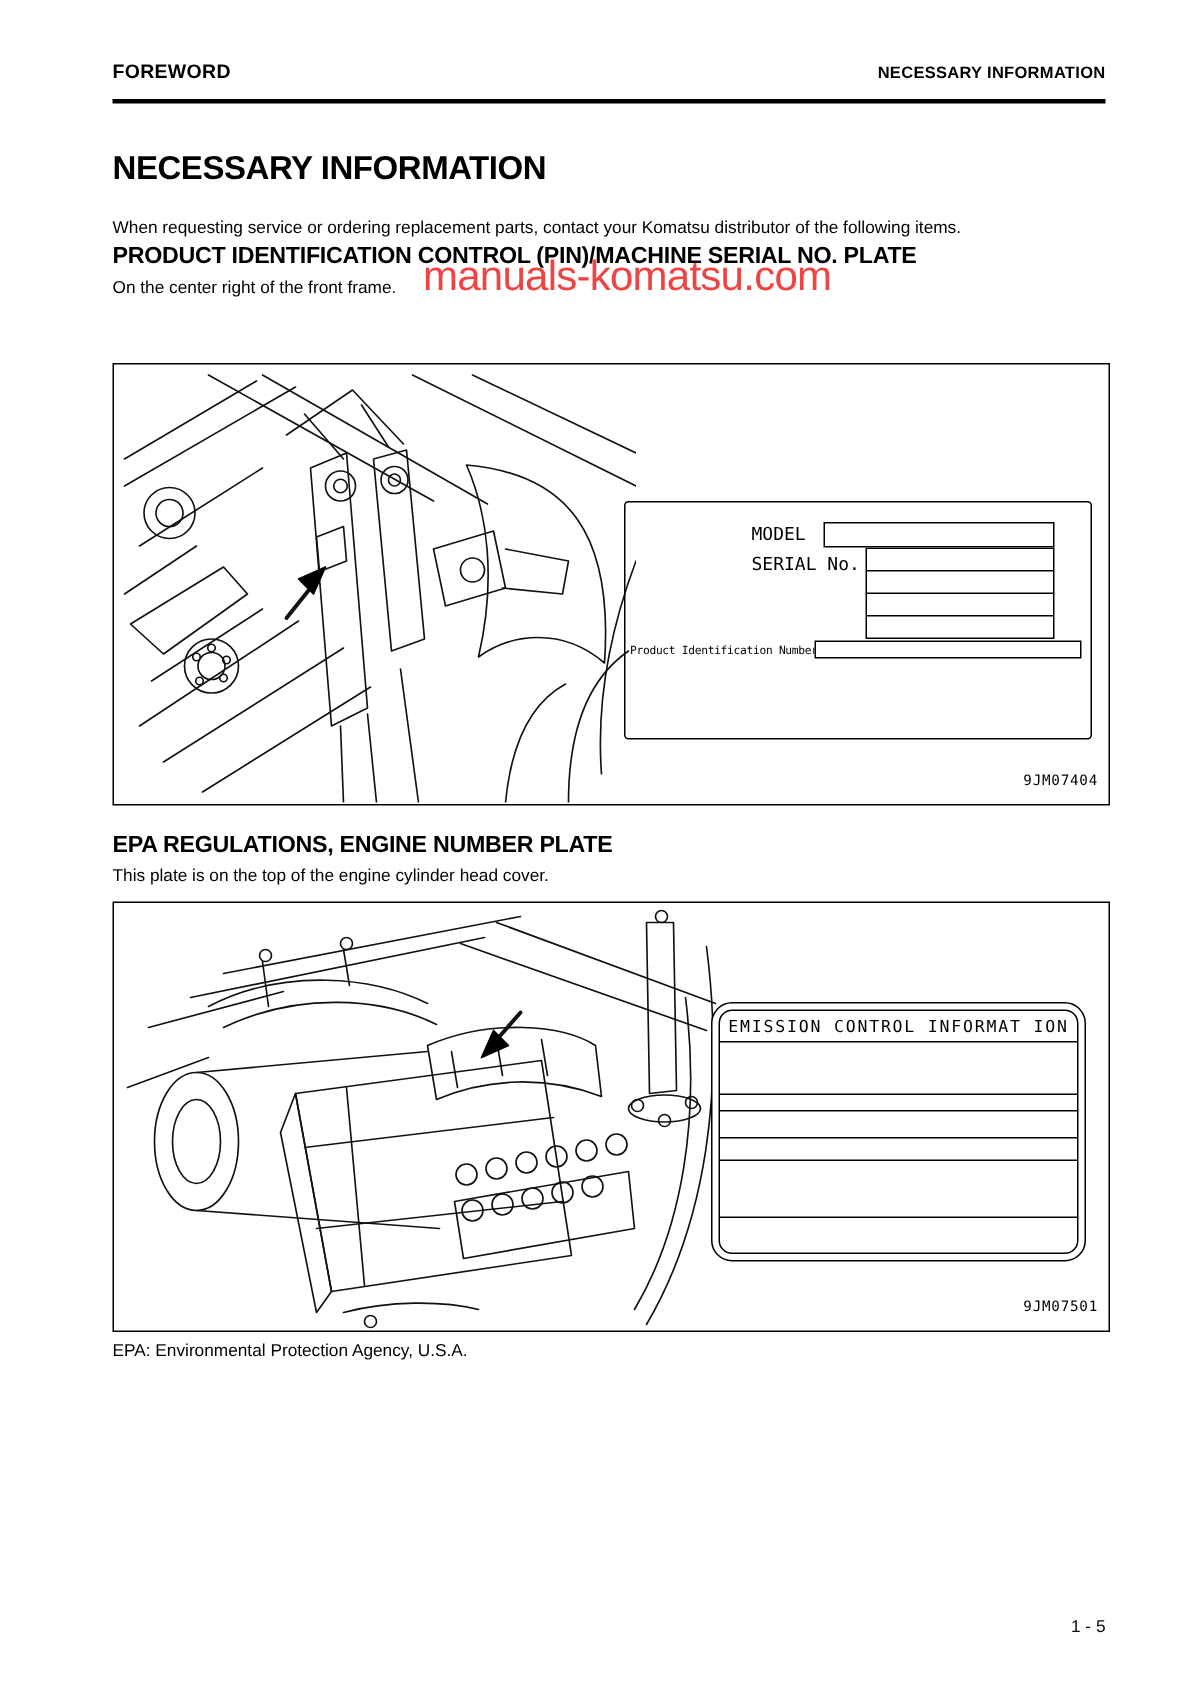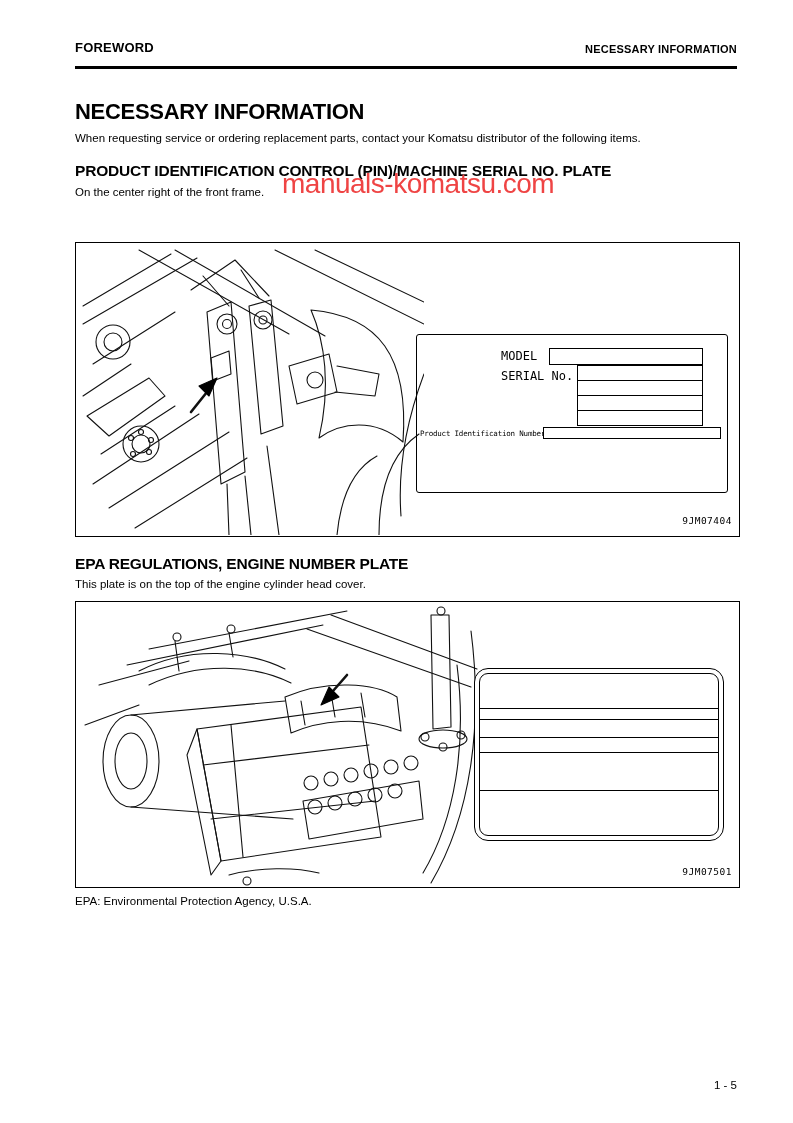--- a/index.html
+++ b/index.html
@@ -8,21 +8,21 @@
   .page {
     position:relative; width:793px; height:1123px; background:#fff;
     overflow:hidden; margin:0 auto;
   }
   
   .hdr-left  { position:absolute; left:75px;  top:40px; font-size:13px; font-weight:bold; letter-spacing:.2px; }
   .hdr-right { position:absolute; right:56px; top:43px; font-size:11px; font-weight:bold; letter-spacing:.2px; }
   .hdr-rule  { position:absolute; left:75px; top:66px; width:662px; height:3px; background:#000; }
   
   .doc-title { position:absolute; left:75px; top:99px;  font-size:22px; font-weight:bold; letter-spacing:-.3px; }
-  .intro     { position:absolute; left:75px; top:132px; font-size:11.5px; }
+  .intro     { position:absolute; left:75px; top:146px; font-size:11.5px; }
   .h2        { font-size:15.5px; font-weight:bold; letter-spacing:-.2px; }
   .s1-h      { position:absolute; left:75px; top:162px; }
   .s1-l1     { position:absolute; left:75px; top:186px; font-size:11.5px; }
   .s1-l2     { position:absolute; left:75px; top:206px; font-size:11.5px; }
   .s2-h      { position:absolute; left:75px; top:555px; }
   .s2-l1     { position:absolute; left:75px; top:578px; font-size:11.5px; }
   .epa-note  { position:absolute; left:75px; top:895px; font-size:11.5px; }
   .page-num  { position:absolute; right:56px; top:1079px; font-size:11.5px; }
   .watermark {
     position:absolute; left:282px; top:168px; font-size:28px; z-index:5;
@@ -222,20 +222,21 @@
 
       <path d="M150 270 C180 262 216 262 240 268"></path>
       <circle cx="168" cy="276" r="4"></circle>
 
       <path d="M268 70 L254 86" stroke-width="2.6"></path>
       <path d="M242 100 L260 92 L250 82 Z" fill="#000" stroke="#000"></path>
     </svg>
 
     <div class="plate2">
       <div class="plate2-inner">
+        <div class="p2-title">EMISSION CONTROL INFORMAT ION</div>
         <div class="p2-row p2-r1"></div>
         <div class="p2-row p2-r2"></div>
         <div class="p2-row p2-r3"></div>
         <div class="p2-row p2-r4"></div>
         <div class="p2-row p2-r5"></div>
         <div class="p2-row p2-r6"></div>
       </div>
     </div>
 
     <div class="fig-code">9JM07501</div>

